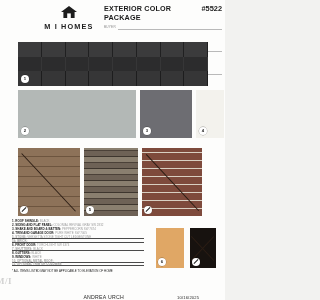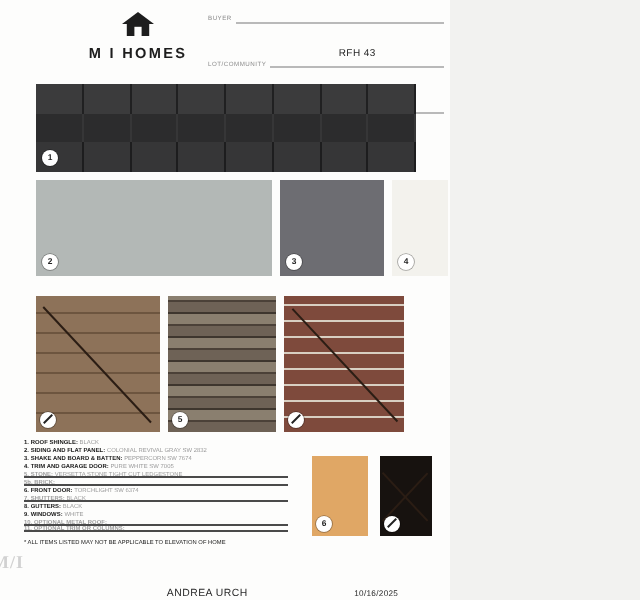--- a/index.html
+++ b/index.html
@@ -111,20 +111,24 @@
       <div class="logo-mark">
         <svg width="18" height="14" viewBox="0 0 18 14">
           <path d="M9 1 L17 7 L14.6 7 L14.6 13 L3.4 13 L3.4 7 L1 7 Z" fill="#1d1d1d"></path>
           <rect x="7.2" y="8.4" width="3.6" height="4.6" fill="#fdfdfc"></rect>
         </svg>
       </div>
       <div class="logo-text">M I HOMES</div>
     </div>
 
     <div class="title-block">
+      <div class="title-row">
+        <span class="doc-title">EXTERIOR COLOR PACKAGE</span>
+        <span class="doc-number">#5522</span>
+      </div>
 
       <div class="field">
         <span class="field-label">BUYER</span>
         <span class="field-line">
           <span class="field-value"></span>
         </span>
       </div>
 
       <div class="field">
         <span class="field-label">LOT/COMMUNITY</span>

